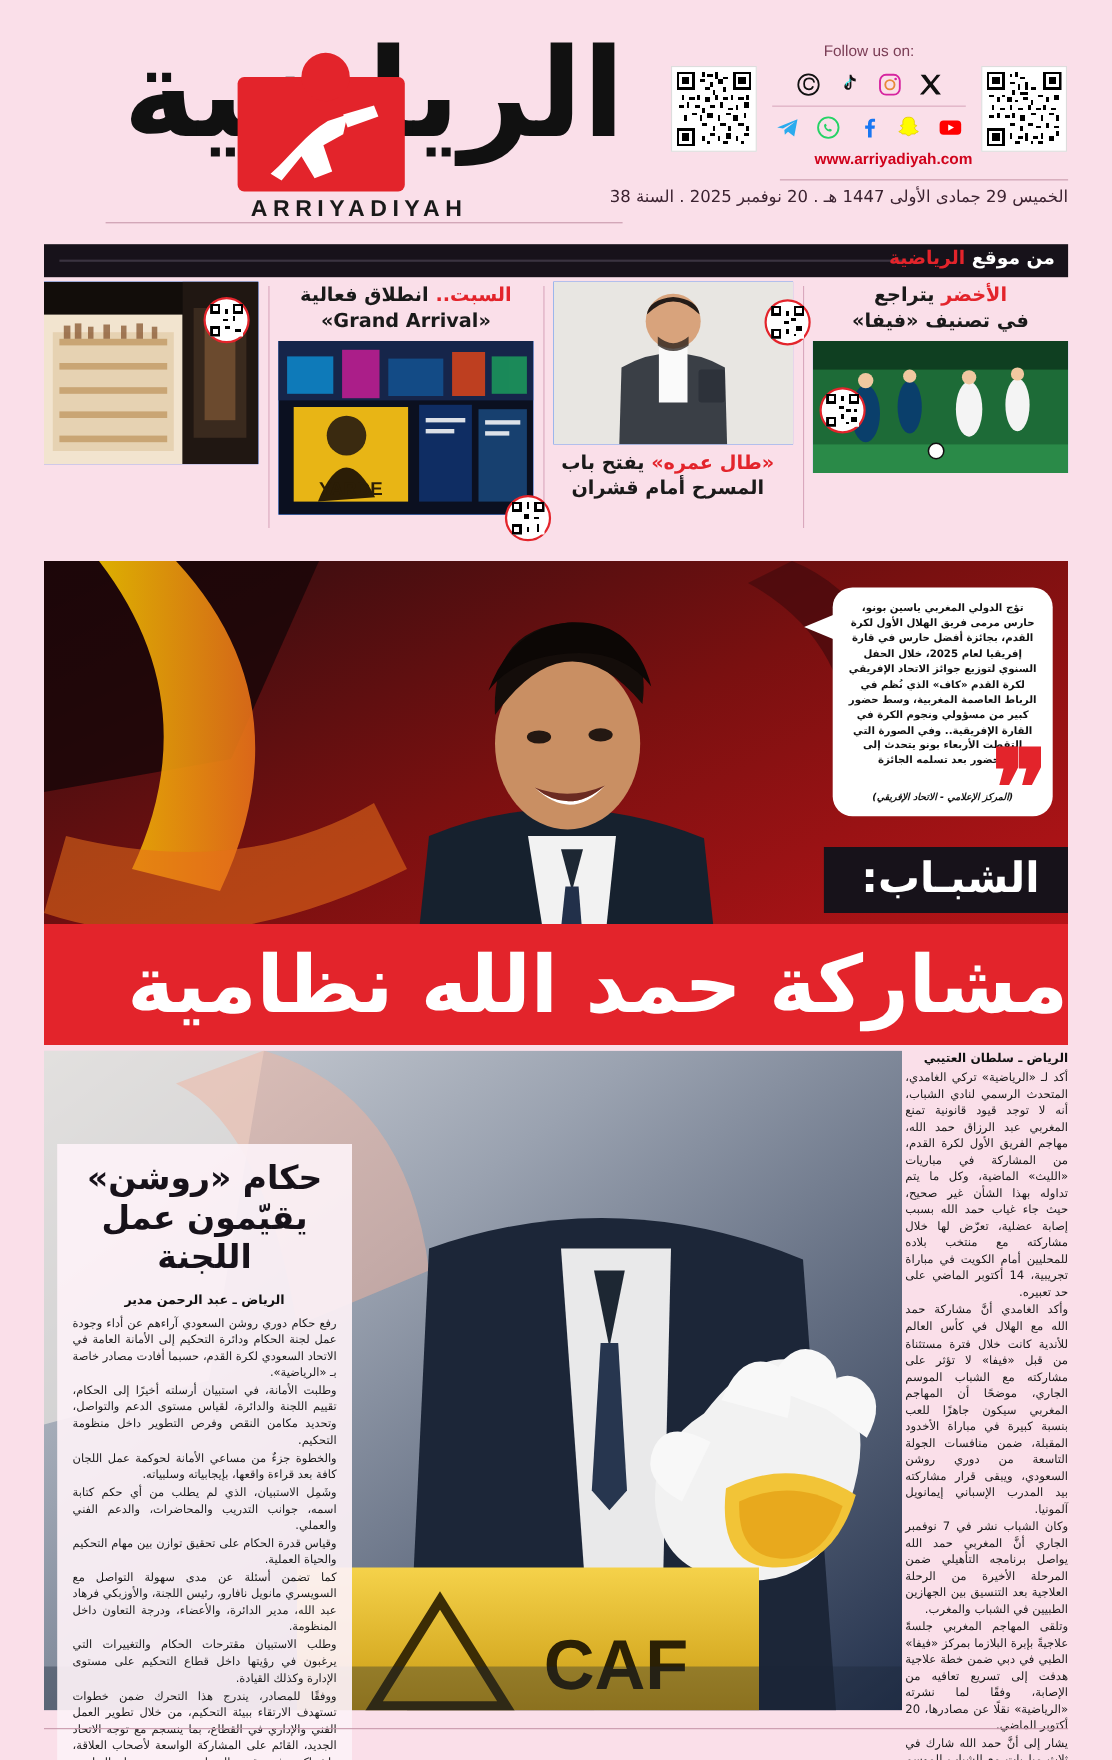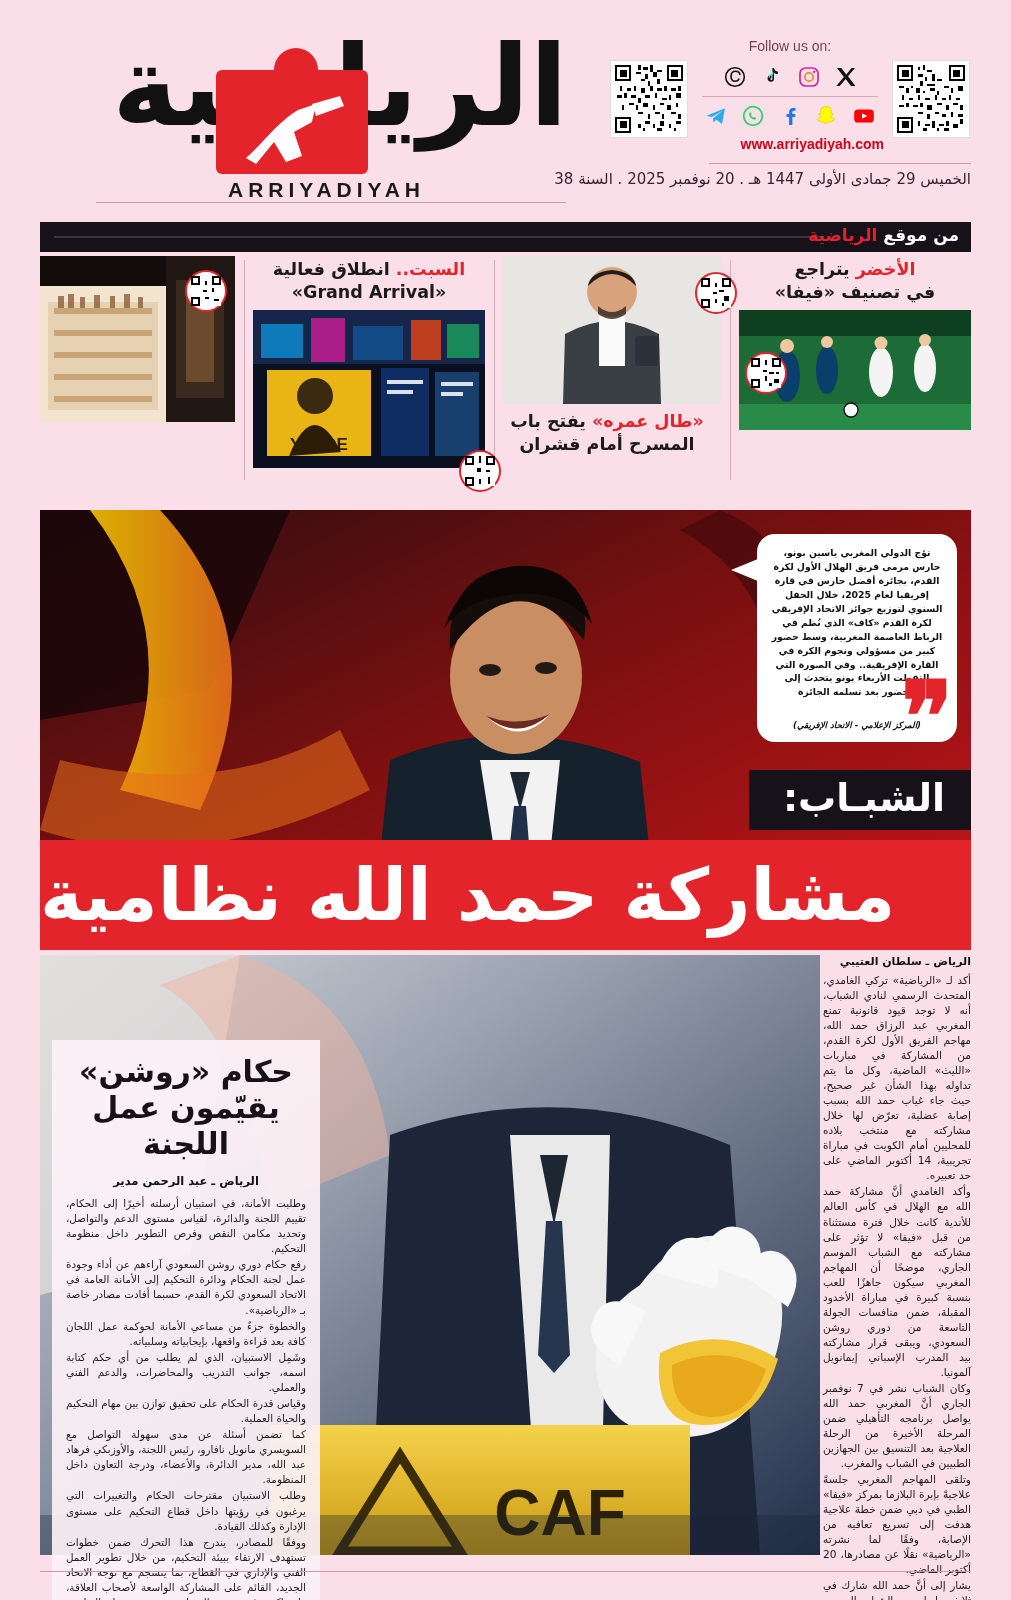--- a/index.html
+++ b/index.html
@@ -86,21 +86,21 @@
   .bubble { position:absolute; right:14px; top:24px; width:200px; background:#fff; border-radius:18px; padding:12px 12px 10px; }
   .bubble p { direction:rtl; text-align:center; font-size:9.3px; line-height:1.5; color:#111; font-weight:600; }
   .bubble .credit { font-size:8.6px; margin-top:20px;font-style:italic; }
   .bubble-tail { position:absolute; right:206px; top:46px; width:0;height:0;
      border-top:14px solid transparent; border-bottom:14px solid transparent; border-right:34px solid #fff; }
   .quote-mark { position:absolute; right:18px; top:178px; font-size:96px; line-height:0.6; color:#e3242b; font-weight:900; font-family:"DejaVu Serif",serif; }
 
   .kicker { position:absolute; right:0; bottom:120px; background:#17121a; padding:6px 26px 10px 34px; }
   .kicker span { color:#fff; font-size:38px; font-weight:900; direction:rtl; letter-spacing:2px; }
 
-  .headline-bar { position:absolute; left:0; right:0; bottom:0; height:110px; background:#e3242b; display:flex; align-items:center; justify-content:flex-end; }
+  .headline-bar { position:absolute; left:0; right:0; bottom:0; height:110px; background:#e3242b; display:flex; align-items:center; justify-content:flex-start; }
   .headline-bar span { color:#fff; font-size:72px; font-weight:900; direction:rtl; letter-spacing:-1px; line-height:1; }
 
   
   .lower { position:absolute; left:40px; top:955px; width:931px; height:600px; }
   .lower-photo { position:absolute; left:0; top:0; width:780px; height:600px; overflow:hidden; }
 
   .art-right { position:absolute; right:0; top:0; width:148px; }
   .byline { direction:rtl; text-align:right; font-size:11px; font-weight:900; color:#111; margin-bottom:5px; }
   .body-text { direction:rtl; text-align:justify; font-size:10.6px; line-height:1.42; color:#1a1a1a; }
   .body-text p { margin-bottom:1px; }
@@ -657,22 +657,22 @@
         <p>وكان الشباب نشر في 7 نوفمبر الجاري أنَّ المغربي حمد الله يواصل برنامجه التأهيلي ضمن المرحلة الأخيرة من الرحلة العلاجية بعد التنسيق بين الجهازين الطبيين في الشباب والمغرب.</p>
         <p>وتلقى المهاجم المغربي جلسةً علاجيةً بإبرة البلازما بمركز «فيفا» الطبي في دبي ضمن خطة علاجية هدفت إلى تسريع تعافيه من الإصابة، وفقًا لما نشرته «الرياضية» نقلًا عن مصادرها، 20 أكتوبر الماضي.</p>
         <p>يشار إلى أنَّ حمد الله شارك في ثلاث مباريات مع الشباب الموسم الجاري، ولم يسجل فيها أي هدف، لكنّه أسهم في صناعة هدف واحد.</p>
       </div>
     </div>
 
     <div class="art-left">
       <div class="sub-headline">حكام «روشن» يقيّمون عمل اللجنة</div>
       <div class="byline">الرياض ـ عبد الرحمن مدير</div>
       <div class="body-text">
+        <p>رفع حكام دوري روشن السعودي آراءهم عن أداء وجودة عمل لجنة الحكام ودائرة التحكيم إلى الأمانة العامة في الاتحاد السعودي لكرة القدم، حسبما أفادت مصادر خاصة بـ «الرياضية».</p>
         <p>وطلبت الأمانة، في استبيان أرسلته أخيرًا إلى الحكام، تقييم اللجنة والدائرة، لقياس مستوى الدعم والتواصل، وتحديد مكامن النقص وفرص التطوير داخل منظومة التحكيم.</p>
-        <p>رفع حكام دوري روشن السعودي آراءهم عن أداء وجودة عمل لجنة الحكام ودائرة التحكيم إلى الأمانة العامة في الاتحاد السعودي لكرة القدم، حسبما أفادت مصادر خاصة بـ «الرياضية».</p>
         <p>والخطوة جزءٌ من مساعي الأمانة لحوكمة عمل اللجان كافة بعد قراءة واقعها، بإيجابياته وسلبياته.</p>
         <p>وشَمِل الاستبيان، الذي لم يطلب من أي حكم كتابة اسمه، جوانب التدريب والمحاضرات، والدعم الفني والعملي.</p>
         <p>وقياس قدرة الحكام على تحقيق توازن بين مهام التحكيم والحياة العملية.</p>
         <p>كما تضمن أسئلة عن مدى سهولة التواصل مع السويسري مانويل نافارو، رئيس اللجنة، والأوزبكي فرهاد عبد الله، مدير الدائرة، والأعضاء، ودرجة التعاون داخل المنظومة.</p>
         <p>وطلب الاستبيان مقترحات الحكام والتغييرات التي يرغبون في رؤيتها داخل قطاع التحكيم على مستوى الإدارة وكذلك القيادة.</p>
         <p>ووفقًا للمصادر، يندرج هذا التحرك ضمن خطوات تستهدف الارتقاء ببيئة التحكيم، من خلال تطوير العمل الفني والإداري في القطاع، بما ينسجم مع توجه الاتحاد الجديد، القائم على المشاركة الواسعة لأصحاب العلاقة، وإشراكهم في تقييم المنظومة ورسم مسار التطوير، لضمان شفافية أكبر وتحسين جودة القرارات المرتبطة بالقطاع.</p>
       </div>
     </div>
   </div>
 

